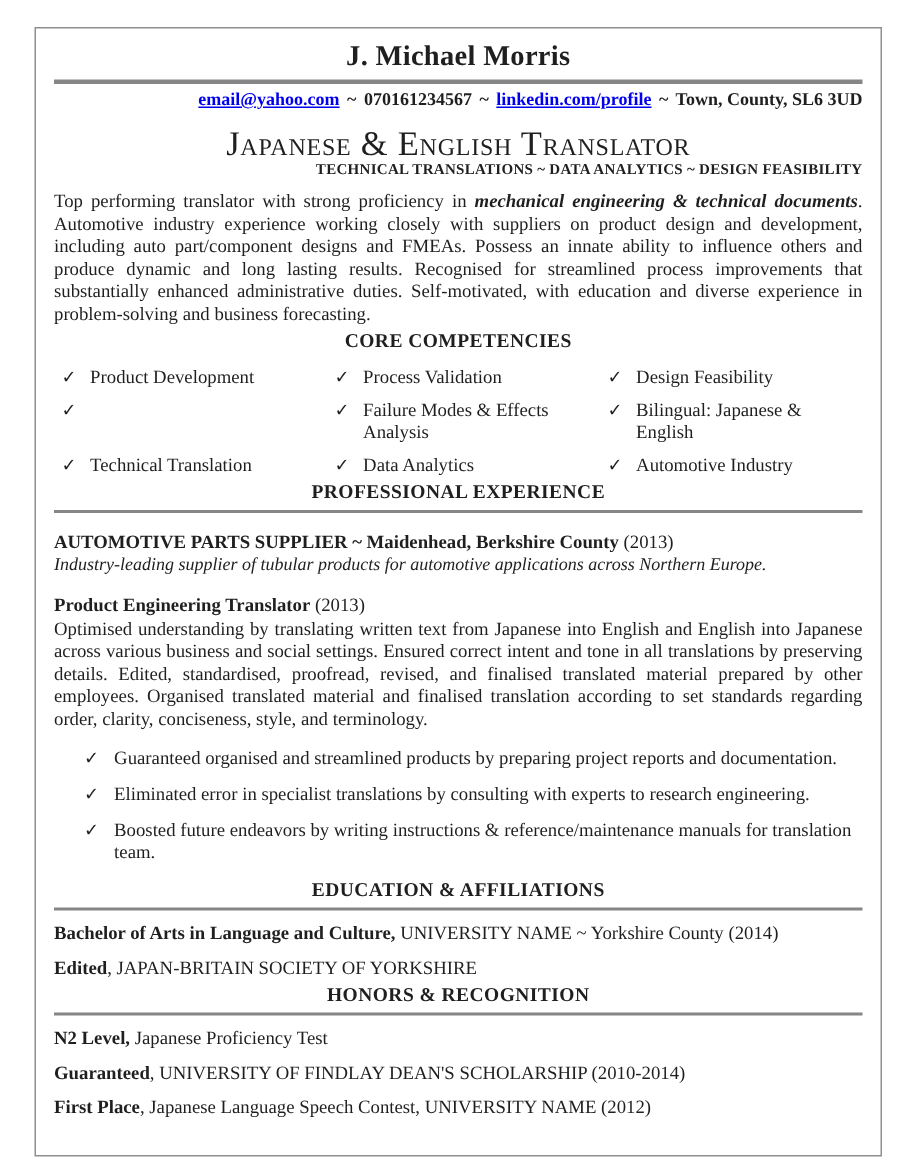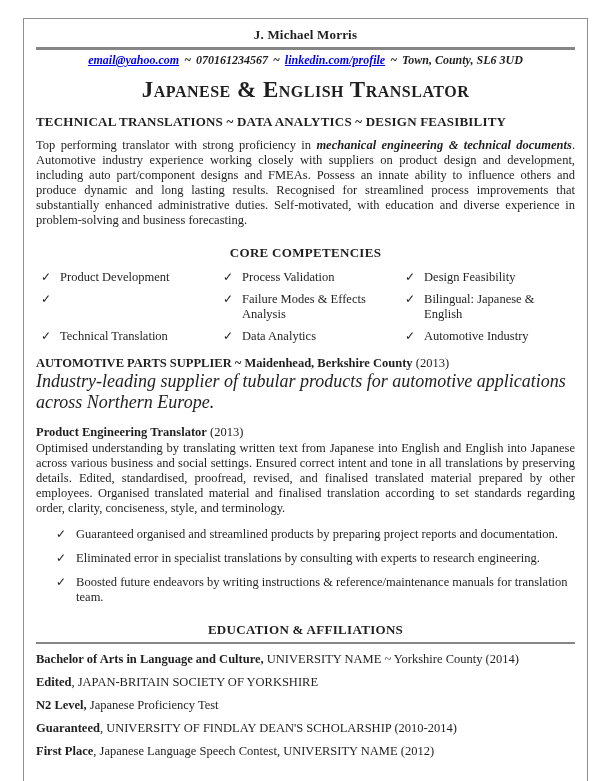--- a/index.html
+++ b/index.html
@@ -13,57 +13,57 @@
   .page {
     width: 565px;
     margin: 18px 22px 21px 23px;
     min-height: 742px;
     border: 1px solid #8f8f8f;
     background: #ffffff;
     padding: 8px 12px 24px 12px;
   }
   .name {
     margin: 0; text-align: center;
-    font-size: 13px; font-weight: bold; letter-spacing: .2px;
+    font-size: 19px; font-weight: bold; letter-spacing: .2px;
   }
   .name-rule { height: 3px; background: #868686; margin: 4px 0 3px 0; }
   .contact {
-    margin: 2px 0 0 0; text-align: center;
-    font-size: 12px; font-weight: bold; font-style: italic;
+    margin: 2px 0 0 0; text-align: right;
+    font-size: 12px; font-weight: bold;
   }
   .contact a { color: #0000EE; text-decoration: underline; }
   .contact .sep { margin: 0 2px; font-weight: bold; }
   .doc-title {
     margin: 10px 0 0 0; text-align: center;
-    font-variant: small-caps; font-weight: bold;
+    font-variant: small-caps; font-weight: normal;
     font-size: 23px; letter-spacing: .5px; line-height: 1.05;
   }
   .doc-subtitle {
-    margin: 12px 0 0 0; text-align: left;
-    font-size: 13px; font-weight: bold; letter-spacing: .2px;
+    margin: 0 0 0 0; text-align: right;
+    font-size: 10px; font-weight: bold; letter-spacing: .2px;
   }
   .summary {
     margin: 8px 0 0 0; text-align: justify;
     font-size: 12.5px; line-height: 1.2;
   }
   .bi { font-weight: bold; font-style: italic; }
   .section {
-    margin: 17px 0 0 0; text-align: center;
+    margin: 2px 0 0 0; text-align: center;
     font-size: 13px; font-weight: bold; letter-spacing: .3px;
   }
   .section.ruled { border-bottom: 2px solid #868686; padding-bottom: 4px; }
   .comp-grid {
     display: grid; grid-template-columns: 182px 182px 1fr;
     row-gap: 7px; margin: 9px 0 2px 5px; font-size: 12.5px;
   }
   .comp-item { display: flex; gap: 9px; align-items: baseline; }
   .check { font-size: 12px; }
   .employer, .role { margin: 12px 0 0 0; font-size: 12.5px; }
   .b { font-weight: bold; }
-  .tagline { margin: 0; font-size: 18px; font-style: italic; }
+  .tagline { margin: 0; font-size: 12px; font-style: italic; }
   .desc { margin: 1px 0 0 0; text-align: justify; font-size: 12.5px; line-height: 1.2; }
   .bullets { list-style: none; margin: 11px 0 0 0; padding: 0 0 0 20px; font-size: 12.5px; }
   .bullets li { display: flex; gap: 10px; align-items: baseline; margin-bottom: 9px; }
   .centered-line { text-align: left; font-size: 12.5px; margin: 8px 0 0 0; }
   .entries { margin-top: 4px; }
 </style>
 </head>
 <body>
 
 <div class="page">
@@ -110,20 +110,21 @@
     <div class="comp-item">
         <span class="check">✓</span>
         <span>Data Analytics</span>
       </div>
     <div class="comp-item">
         <span class="check">✓</span>
         <span>Automotive Industry</span>
       </div>
   </div>
 
+  <h3 class="section ruled">PROFESSIONAL EXPERIENCE</h3>
   <p class="employer"><span class="b">AUTOMOTIVE PARTS SUPPLIER ~ Maidenhead, Berkshire County</span><span> (2013)</span></p>
   <p class="tagline">Industry-leading supplier of tubular products for automotive applications across Northern Europe.</p>
   <p class="role"><span class="b">Product Engineering Translator</span><span> (2013)</span></p>
   <p class="desc">Optimised understanding by translating written text from Japanese into English and English into Japanese across various business and social settings. Ensured correct intent and tone in all translations by preserving details. Edited, standardised, proofread, revised, and finalised translated material prepared by other employees. Organised translated material and finalised translation according to set standards regarding order, clarity, conciseness, style, and terminology.</p>
   <ul class="bullets">
     <li>
         <span class="check">✓</span>
         <span>Guaranteed organised and streamlined products by preparing project reports and documentation.</span>
       </li>
     <li>
@@ -135,20 +136,21 @@
         <span>Boosted future endeavors by writing instructions &amp; reference/maintenance manuals for translation team.</span>
       </li>
   </ul>
 
   <h3 class="section ruled">EDUCATION &amp; AFFILIATIONS</h3>
   <div class="entries">
     <p class="centered-line"><span class="b">Bachelor of Arts in Language and Culture,</span><span> UNIVERSITY NAME ~ Yorkshire County (2014)</span></p>
     <p class="centered-line"><span class="b">Edited</span><span>, JAPAN-BRITAIN SOCIETY OF YORKSHIRE</span></p>
   </div>
 
+  <h3 class="section ruled">HONORS &amp; RECOGNITION</h3>
   <div class="entries">
     <p class="centered-line"><span class="b">N2 Level,</span><span> Japanese Proficiency Test</span></p>
     <p class="centered-line"><span class="b">Guaranteed</span><span>, UNIVERSITY OF FINDLAY DEAN'S SCHOLARSHIP (2010-2014)</span></p>
     <p class="centered-line"><span class="b">First Place</span><span>, Japanese Language Speech Contest, UNIVERSITY NAME (2012)</span></p>
 
   </div>
 
 </div>
 
 </body></html>

